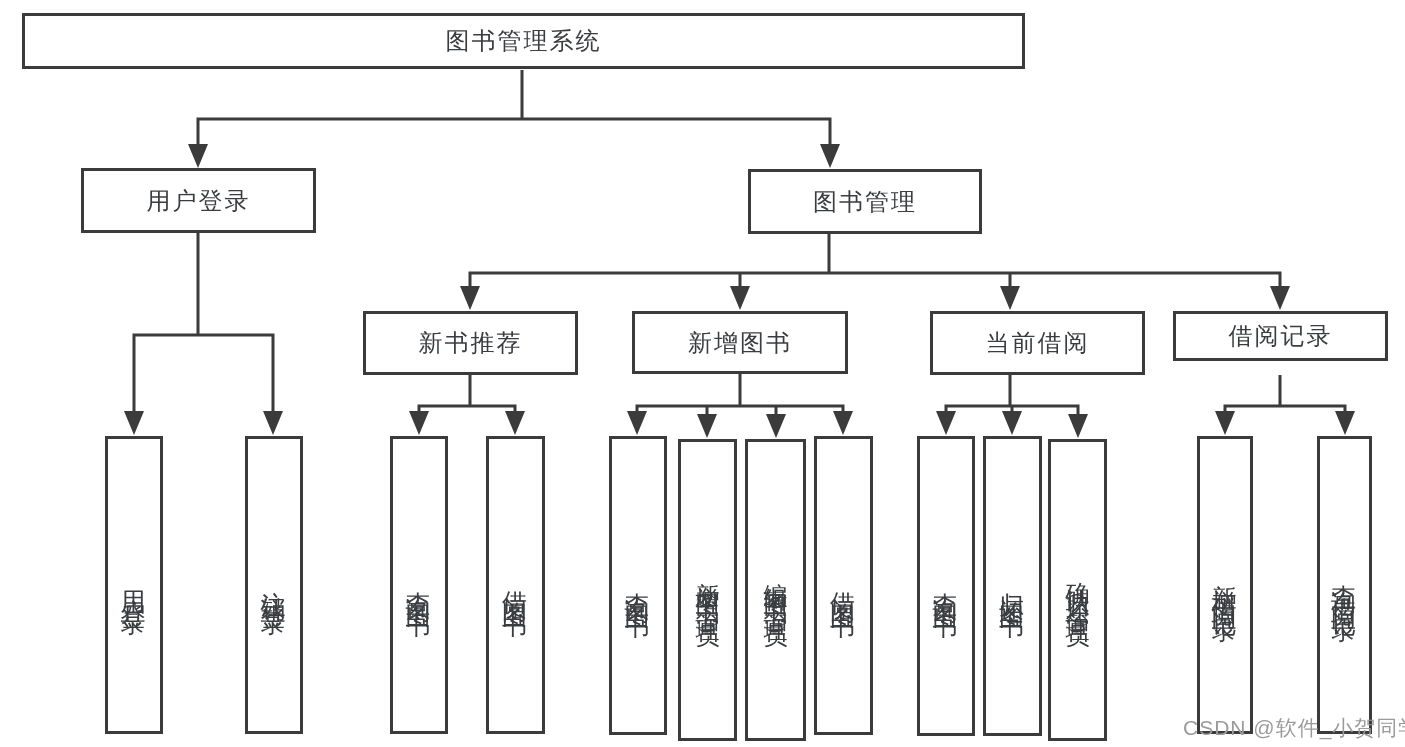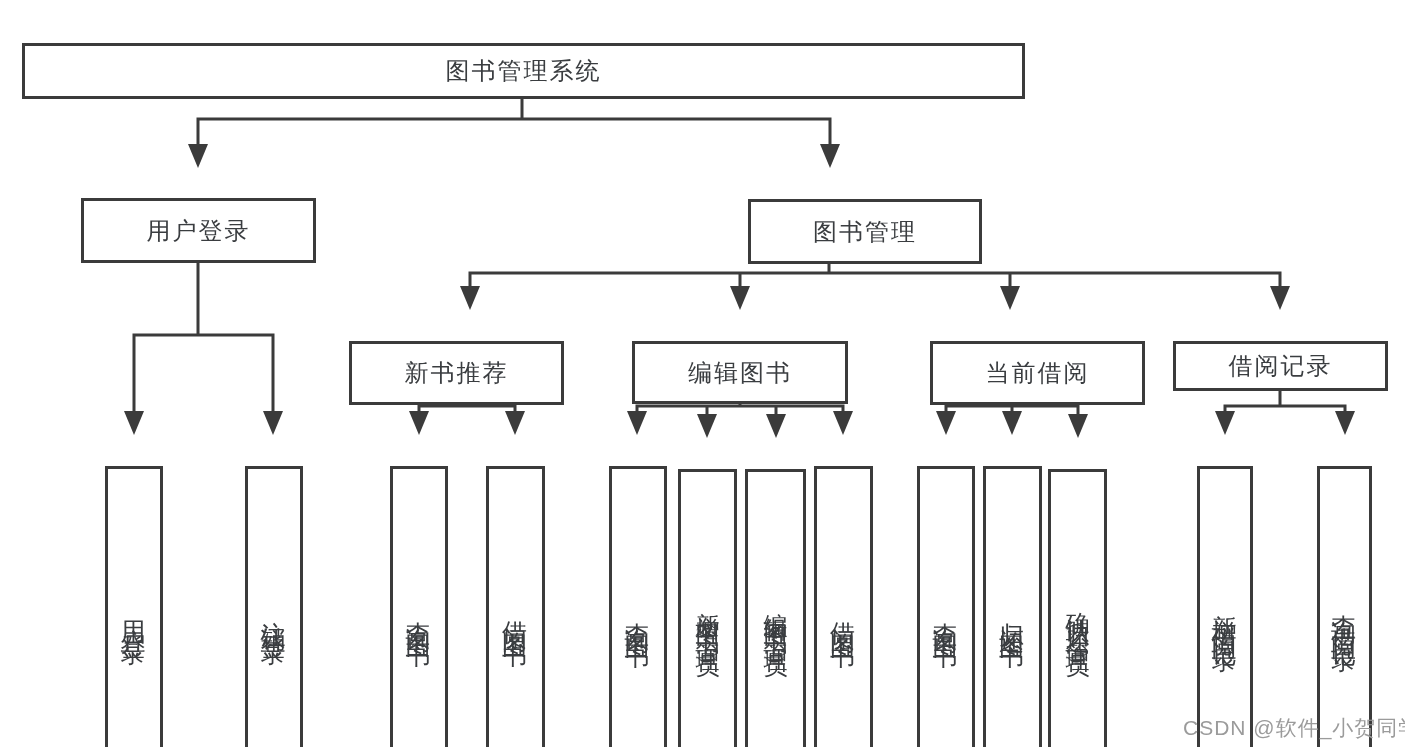--- a/index.html
+++ b/index.html
@@ -25,21 +25,20 @@
     position:absolute;
     box-sizing:border-box;
     border:3px solid var(--line);
     background:#fff;
     display:flex;
     align-items:center;
     justify-content:center;
     text-align:center;
     z-index:2;
     white-space:nowrap;
-    margin-top:30px;
   }
   .h{font-size:24px;letter-spacing:2px;}
   .v{
     writing-mode:vertical-rl;
     text-orientation:mixed;
     font-size:25px;
     letter-spacing:7px;
   }
   .v.long{font-size:24px;letter-spacing:6px;}
   .watermark{
@@ -99,22 +98,22 @@
       <polygon points="1215,411 1235,411 1225,435"></polygon>
       <polygon points="1335,411 1355,411 1345,435"></polygon>
     </g>
   </svg>
 
   <div class="node h" style="left:22px;top:13px;width:1003px;height:56px">图书管理系统</div>
 
   <div class="node h" style="left:81px;top:168px;width:235px;height:65px">用户登录</div>
   <div class="node h" style="left:748px;top:169px;width:234px;height:65px">图书管理</div>
 
-  <div class="node h" style="left:349px;top:311px;width:215px;height:64px">新书推荐</div>
-  <div class="node h" style="left:632px;top:311px;width:216px;height:63px">编辑图书</div>
+  <div class="node h" style="left:363px;top:311px;width:215px;height:64px">新书推荐</div>
+  <div class="node h" style="left:632px;top:311px;width:216px;height:63px">新增图书</div>
   <div class="node h" style="left:930px;top:311px;width:215px;height:64px">当前借阅</div>
   <div class="node h" style="left:1173px;top:311px;width:215px;height:50px">借阅记录</div>
 
   <div class="node v" style="left:105px;top:436px;width:58px;height:298px">用户登录</div>
   <div class="node v" style="left:245px;top:436px;width:58px;height:298px">注销登录</div>
 
   <div class="node v" style="left:390px;top:436px;width:58px;height:298px">查询图书</div>
   <div class="node v" style="left:486px;top:436px;width:59px;height:298px">借阅图书</div>
 
   <div class="node v" style="left:609px;top:436px;width:58px;height:299px">查询图书</div>

